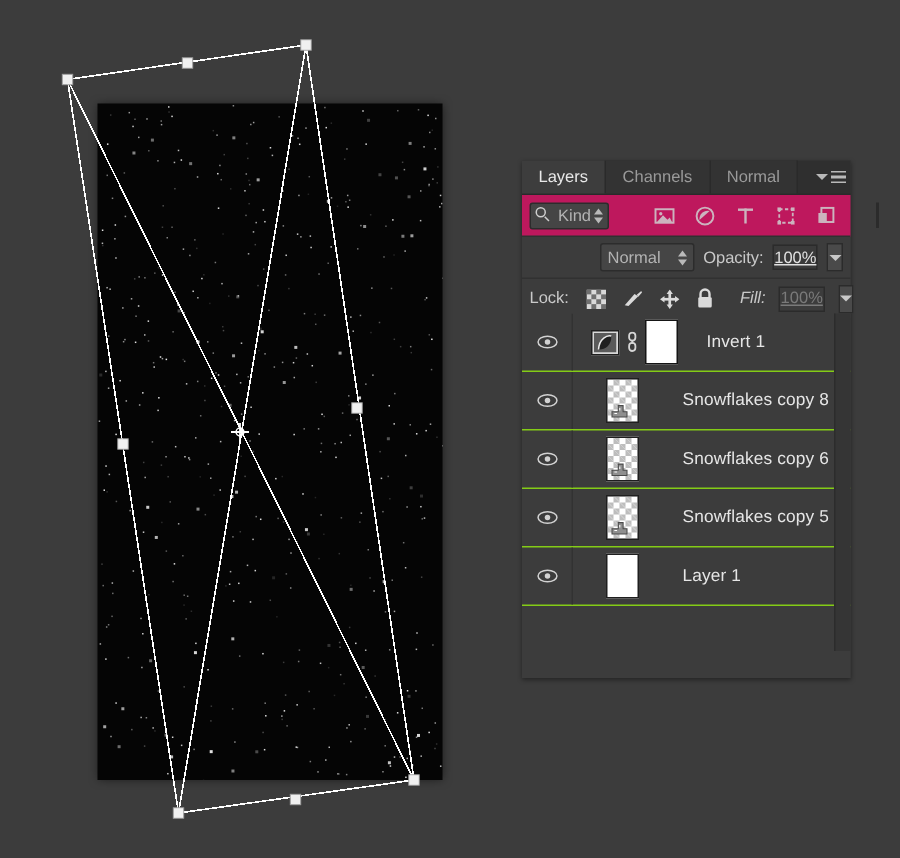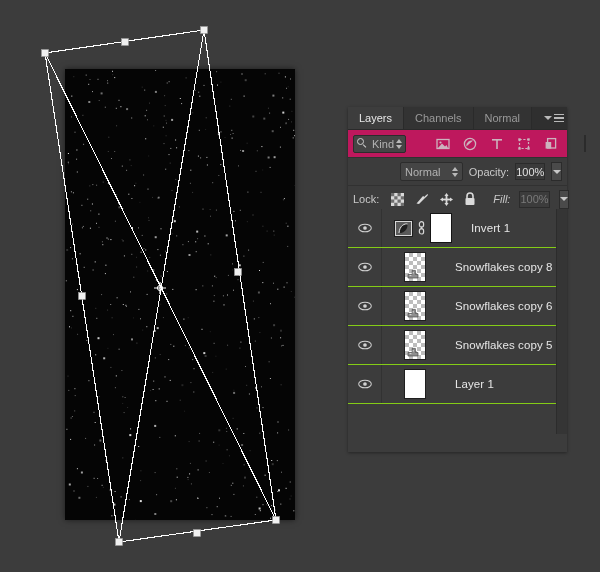--- a/index.html
+++ b/index.html
@@ -72,20 +72,21 @@
   .blend-select{
     width:113px;height:19px;background:#454545;border:1px solid #2c2c2c;border-radius:2px;
     display:flex;align-items:center;padding:0 4px;box-sizing:border-box;margin-left:47px;
   }
   .blend-select .lbl{font-size:11px;color:#b3b3b3;flex:1;}
   .mini-label{font-size:11px;color:#c9c9c9;}
   .num-field{
     width:40px;height:17px;background:#3a3a3a;border:1px solid #2b2b2b;
     display:flex;align-items:center;justify-content:center;font-size:11px;color:#e0e0e0;
     box-sizing:border-box;
+    text-decoration:underline;
   }
   .num-field.dim{color:#7a7a7a;background:#3c3c3c;}
   .drop-btn{
     width:19px;height:19px;background:#4a4a4a;border:1px solid #2b2b2b;
     display:flex;align-items:center;justify-content:center;box-sizing:border-box;
   }
   .drop-btn .tri{width:0;height:0;border-left:4px solid transparent;border-right:4px solid transparent;border-top:4px solid #c8c8c8;}
 
   .lock-row{
     height:26px;display:flex;align-items:center;padding:0 5px;gap:9px;

